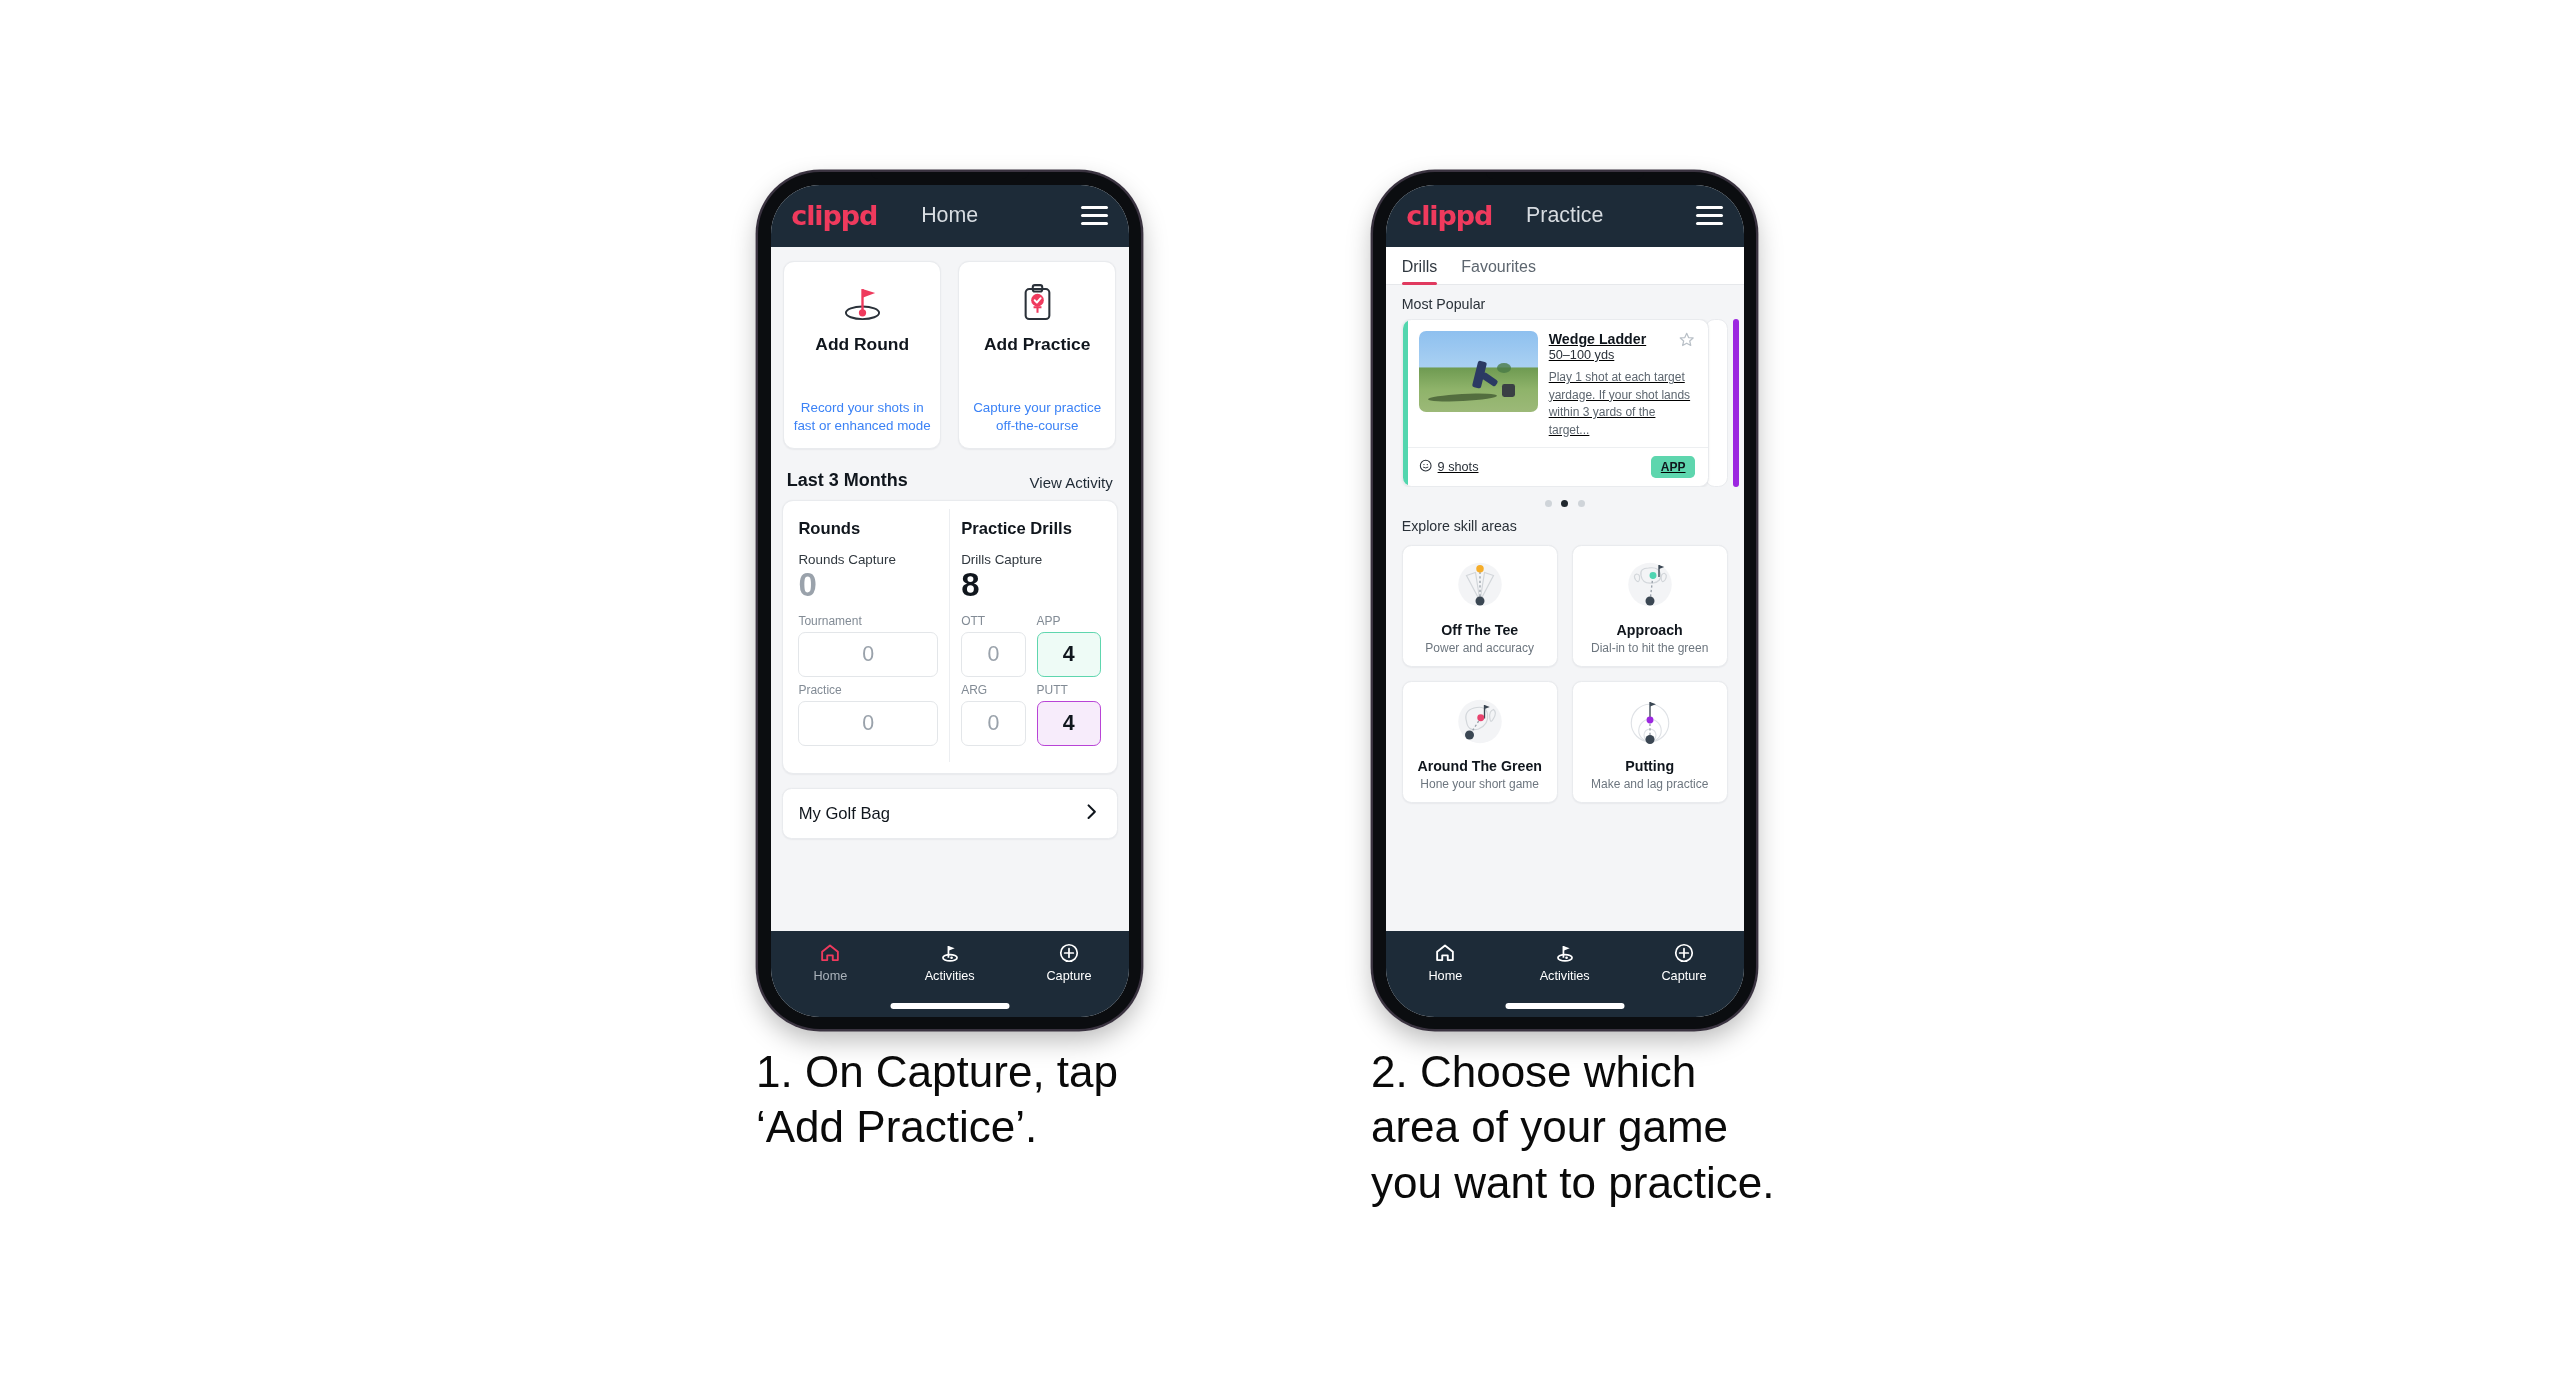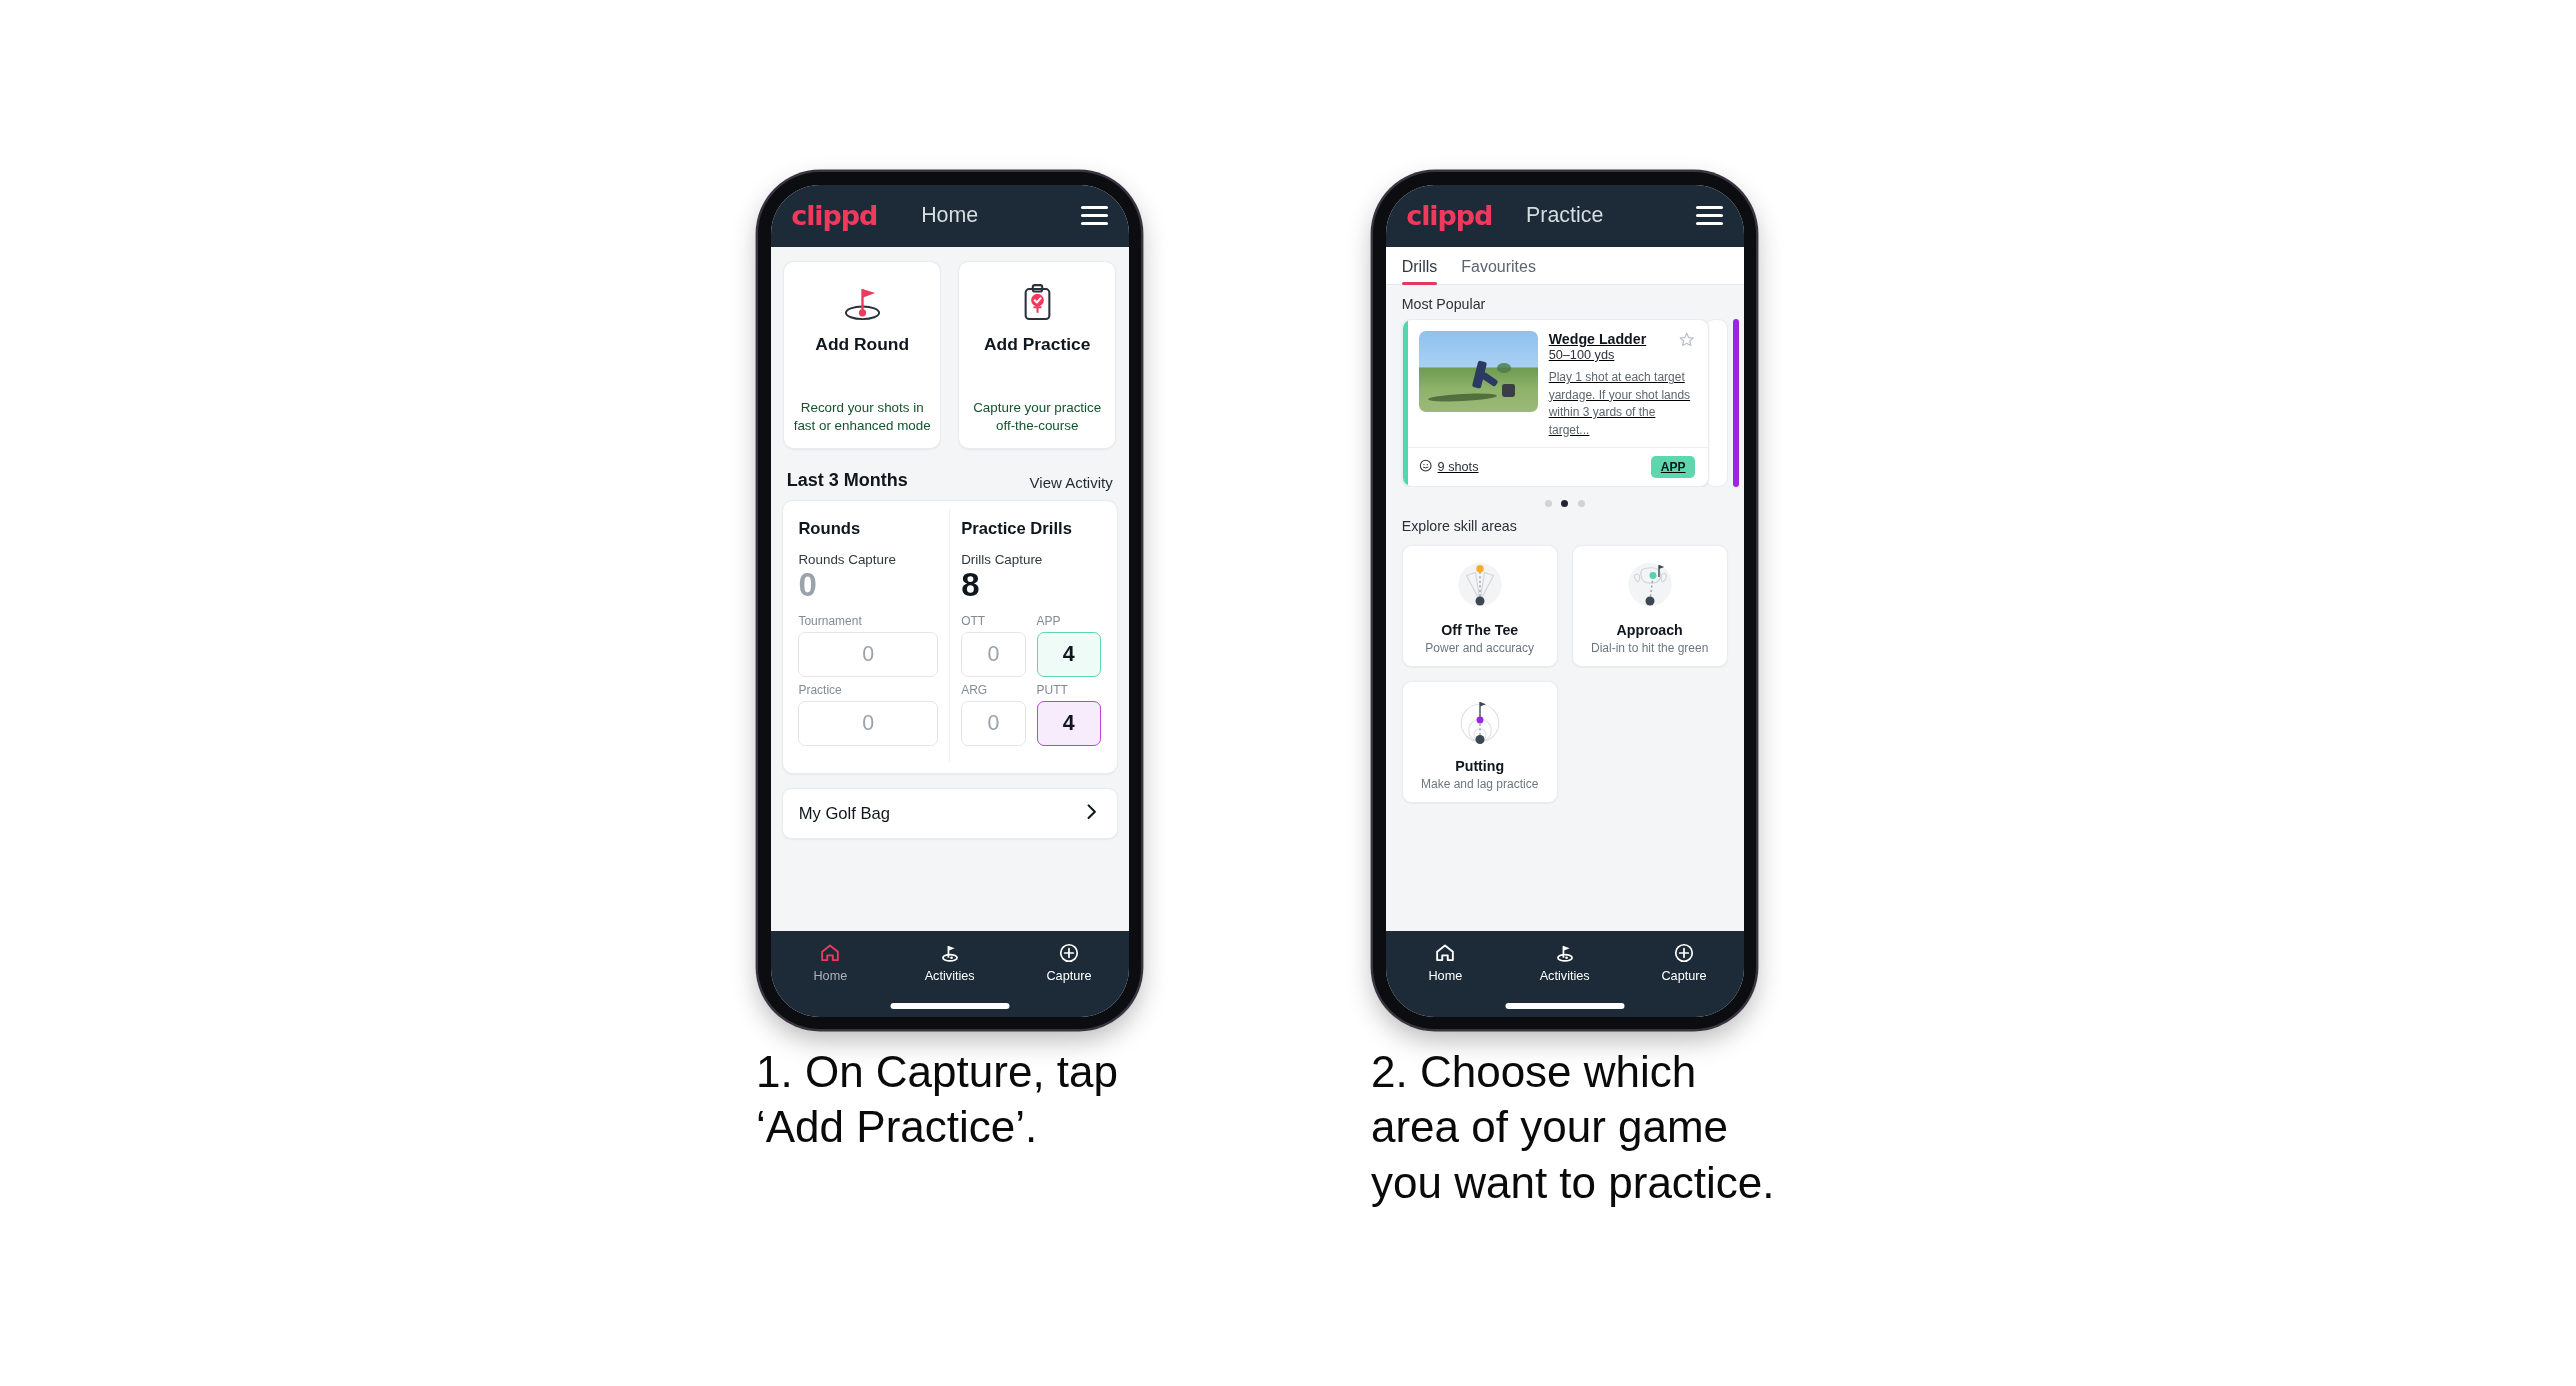--- a/index.html
+++ b/index.html
@@ -70,21 +70,21 @@
   .action-row{display:flex;gap:17.4px;padding:14.2px 12.7px 0 12.7px;}
   .action-card{
     flex:1;background:#fff;border-radius:11px;
     border:0.8px solid #e9ebee;
     padding:14.2px 8px 12.7px 8px;
     text-align:center;
     box-shadow:0 0.8px 1.6px rgba(16,24,40,.05);
   }
   .action-icon{height:52px;display:flex;align-items:center;justify-content:center;margin-bottom:6.3px;}
   .action-title{font-size:17.4px;font-weight:bold;color:#10161d;margin-bottom:5.5px;}
-  .action-sub{font-size:13.4px;color:#14532d;line-height:1.35;margin-top:44px;}
+  .action-sub{font-size:13.4px;color:#3b82f6;line-height:1.35;margin-top:44px;}
 
   
   .sec-row{display:flex;align-items:flex-end;justify-content:space-between;padding:20.6px 16px 9.5px 16px;}
   .sec-title{font-size:18px;font-weight:bold;color:#10161d;}
   .sec-link{font-size:15px;color:#1f2a35;}
 
   
   .stats-panel{
     margin:0 11px;background:#fff;border-radius:11px;
     border:0.8px solid #e9ebee;display:flex;padding:8px 4.7px 11px 4.7px;
@@ -465,20 +465,36 @@
               <path d="M52 12 L59 14.6 L52 17.2 Z" fill="#3b4753"></path>
               <line x1="40" y1="60" x2="44" y2="26" stroke="#9aa2ab" stroke-width="1.8" stroke-dasharray="3 3"></line>
               <circle cx="44" cy="26" r="4.6" fill="#4fd5b2"></circle>
               <circle cx="40" cy="60" r="6" fill="#3b4753"></circle>
             </svg>
           </div>
           <div class="skill-name">Approach</div>
           <div class="skill-sub">Dial-in to hit the green</div>
         </div>
 
+        <div class="skill-card">
+          <div class="skill-ico">
+            <svg width="60" height="60" viewBox="0 0 80 80">
+              <circle cx="40" cy="38" r="29" fill="#f3f4f6"></circle>
+              <path d="M22 38 Q18 24 32 20 Q48 16 50 28 Q52 42 38 48 Q24 52 22 38 Z" fill="none" stroke="#d2d6da" stroke-width="1.6"></path>
+              <path d="M58 34 Q63 26 58 22 Q52 24 53 33 Q54 42 58 34 Z" fill="none" stroke="#d2d6da" stroke-width="1.6"></path>
+              <line x1="46" y1="16" x2="46" y2="34" stroke="#3b4753" stroke-width="1.8"></line>
+              <path d="M46 16 L53 18.6 L46 21.2 Z" fill="#3b4753"></path>
+              <line x1="27" y1="55" x2="41" y2="33" stroke="#9aa2ab" stroke-width="1.8" stroke-dasharray="3 3"></line>
+              <circle cx="41" cy="33" r="4.6" fill="#e8436e"></circle>
+              <circle cx="26" cy="56" r="6" fill="#3b4753"></circle>
+            </svg>
+          </div>
+          <div class="skill-name">Around The Green</div>
+          <div class="skill-sub">Hone your short game</div>
+        </div>
 
         <div class="skill-card">
           <div class="skill-ico">
             <svg width="60" height="60" viewBox="0 0 80 80">
               <circle cx="40" cy="40" r="25" fill="none" stroke="#dfe2e6" stroke-width="1.5"></circle>
               <circle cx="40" cy="50" r="15" fill="none" stroke="#dfe2e6" stroke-width="1.5"></circle>
               <circle cx="40" cy="56" r="8" fill="none" stroke="#dfe2e6" stroke-width="1.5"></circle>
               <line x1="40" y1="12" x2="40" y2="36" stroke="#3b4753" stroke-width="1.8"></line>
               <path d="M40 12 L48 15 L40 18 Z" fill="#3b4753"></path>
               <line x1="40" y1="62" x2="40" y2="36" stroke="#9aa2ab" stroke-width="1.8" stroke-dasharray="3 3"></line>

